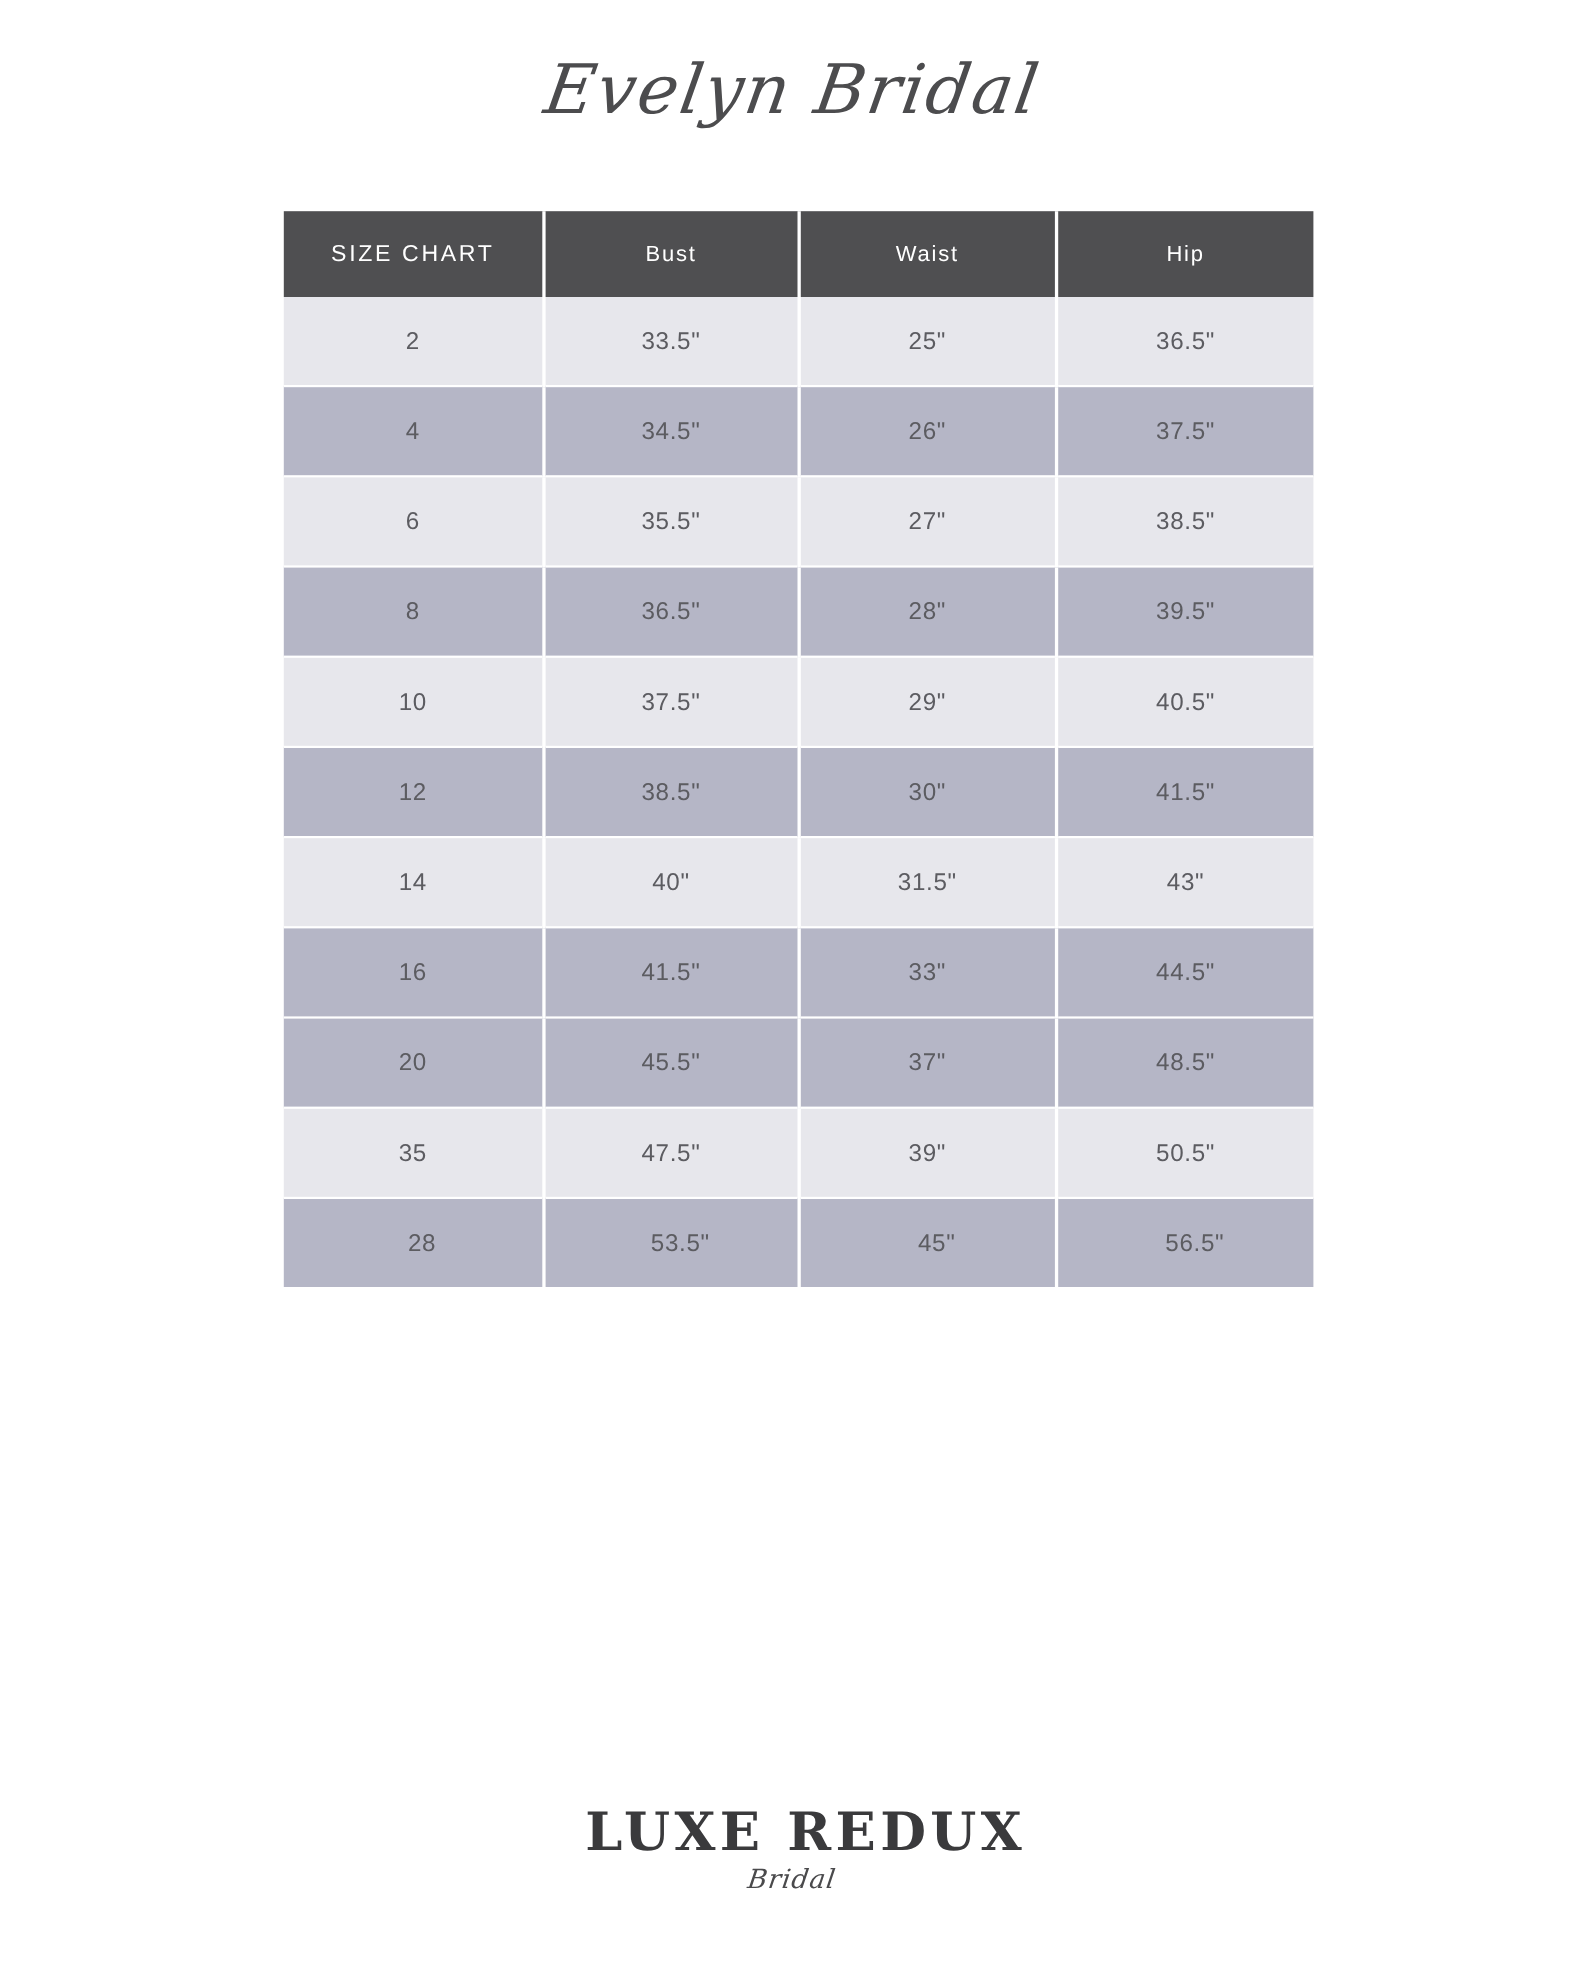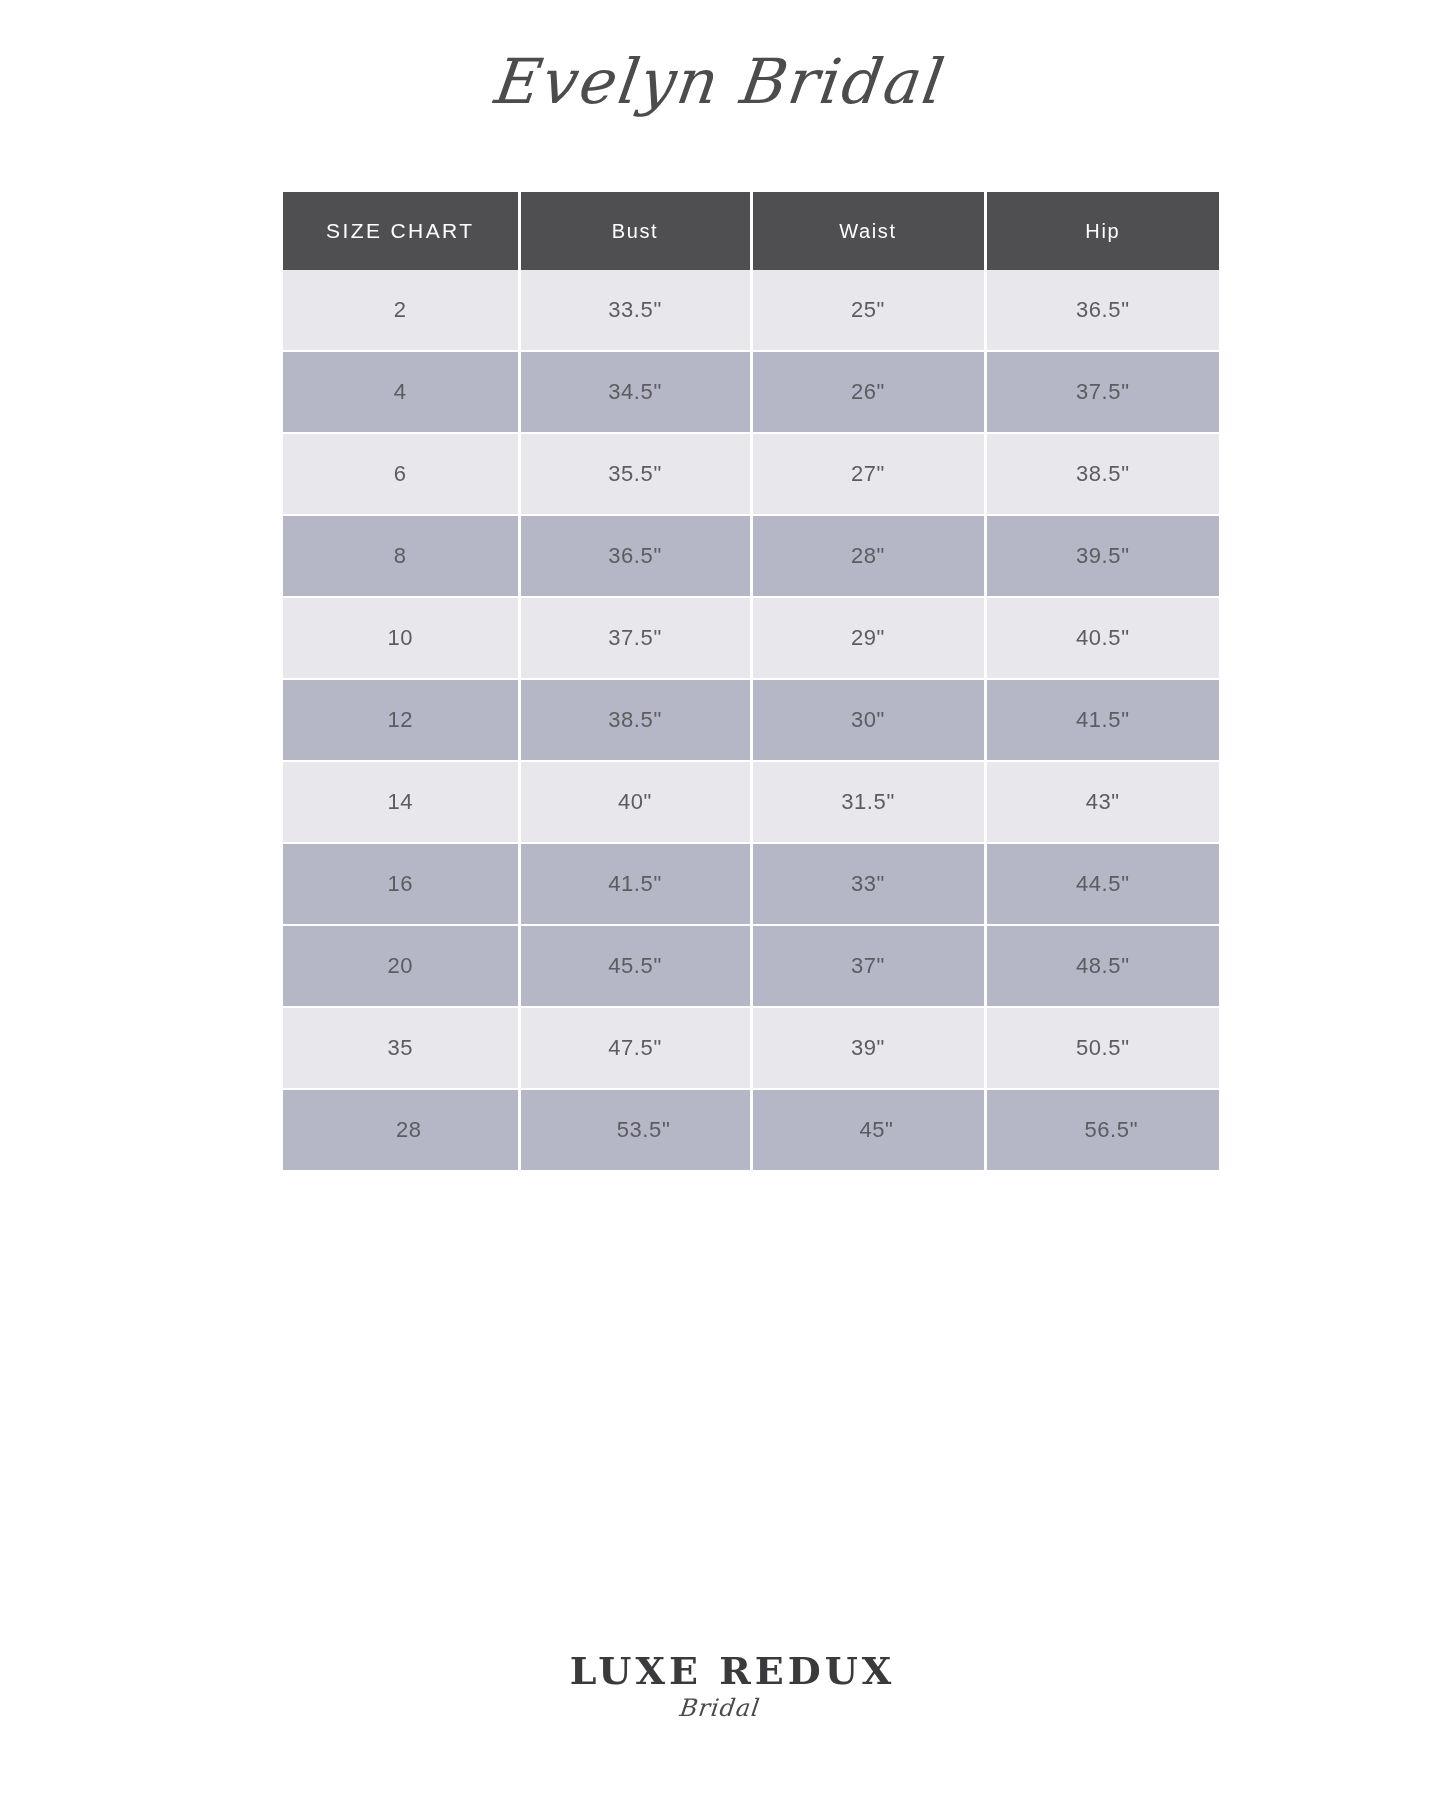--- a/index.html
+++ b/index.html
@@ -41,21 +41,20 @@
     display: inline-block;
     font-weight: 400;
   }
 
   
   .table-wrap {
     position: absolute;
     left: 258px;
     top: 192px;
     width: 772px;
-    margin-left: 25px;
   }
   table.size-chart {
     border-collapse: collapse;
     width: 936px;
     table-layout: fixed;
   }
   table.size-chart th,
   table.size-chart td {
     text-align: center;
     vertical-align: middle;
@@ -111,21 +110,21 @@
   
   .footer {
     position: absolute;
     left: 0;
     bottom: 78px;
     width: 1440px;
     text-align: center;
   }
   .footer-main {
     font-family: "DejaVu Serif", serif;
-    font-size: 38px;
+    font-size: 48px;
     letter-spacing: 4px;
     color: #3a3a3c;
     font-weight: 700;
     line-height: 1;
     padding-left: 25px;
   }
   .footer-sub {
     font-family: "DejaVu Serif", serif;
     font-style: italic;
     font-size: 24px;

